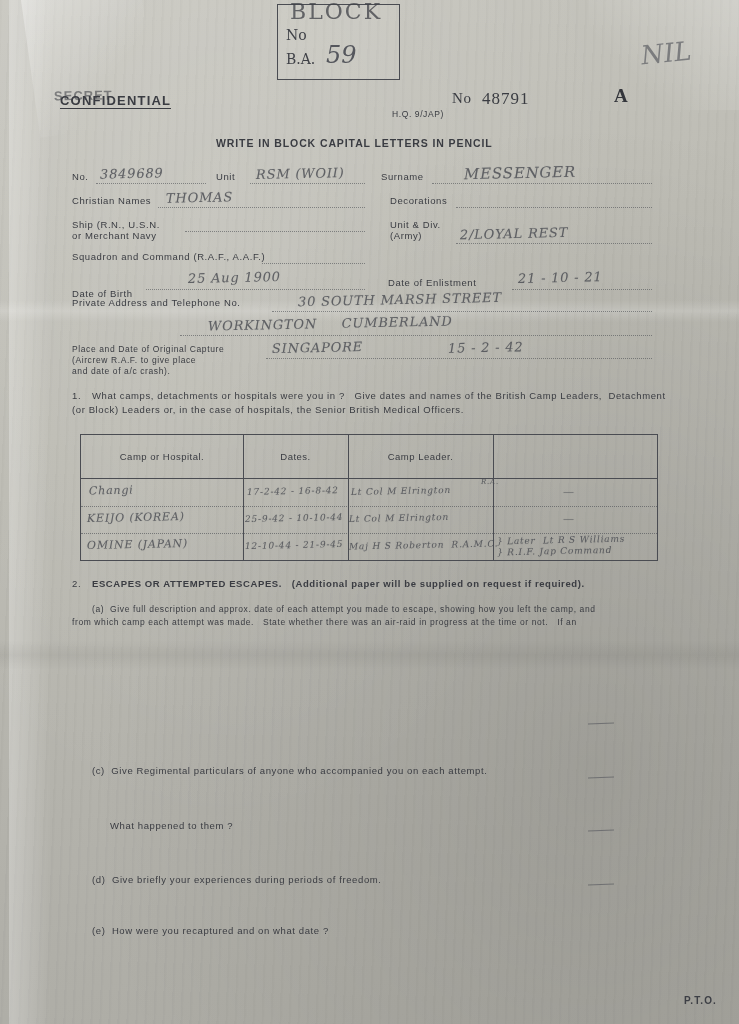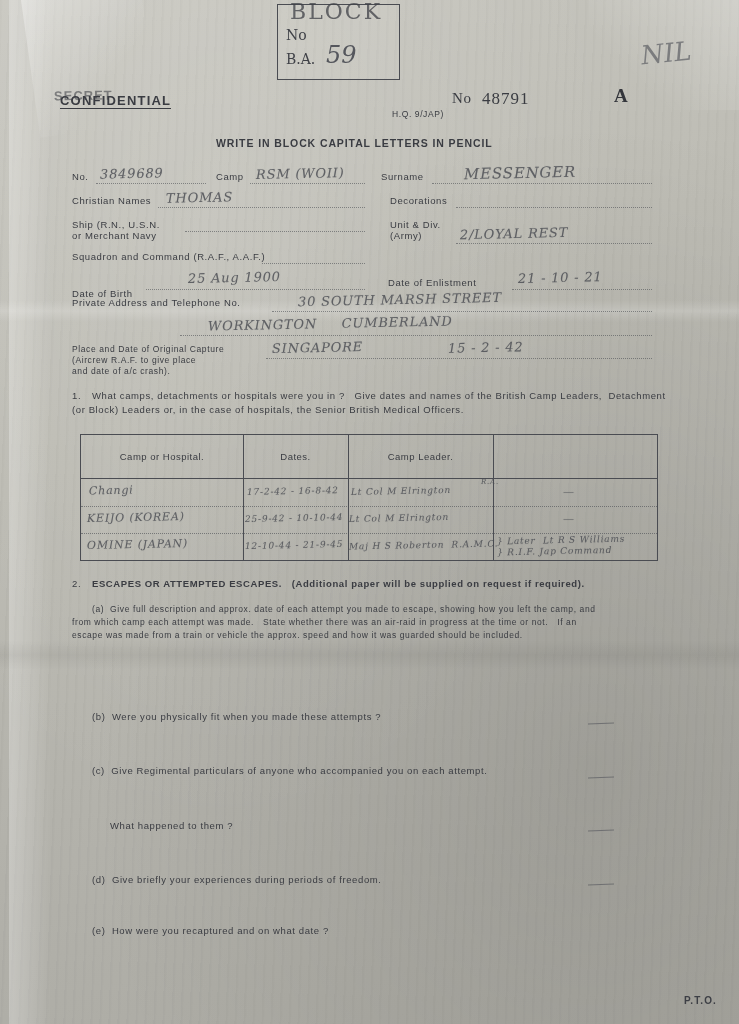--- a/index.html
+++ b/index.html
@@ -196,21 +196,21 @@
   <div class="print" style="left:452px; top:90px; font-size:15px; font-family:'Liberation Serif',serif;">No</div>
   <div class="print" style="left:482px; top:89px; font-size:17px; font-family:'Liberation Serif',serif; letter-spacing:1px;">48791</div>
   <div id="letter-a">A</div>
 
   <div class="print bold" style="left:216px; top:137px; font-size:10.5px; letter-spacing:.9px;">WRITE IN BLOCK CAPITAL LETTERS IN PENCIL</div>
 
   <div class="print sm" style="left:72px; top:171px;">No.</div>
   <div class="rule" style="left:96px; top:183px; width:110px;"></div>
   <div class="hand mid rot-1" style="left:100px; top:166px;">3849689</div>
 
-  <div class="print sm" style="left:216px; top:171px;">Camp</div>
+  <div class="print sm" style="left:216px; top:171px;">Unit</div>
   <div class="rule" style="left:250px; top:183px; width:115px;"></div>
   <div class="hand mid rot-1" style="left:256px; top:166px;">RSM (WOII)</div>
 
   <div class="print sm" style="left:381px; top:171px;">Surname</div>
   <div class="rule" style="left:432px; top:183px; width:220px;"></div>
   <div class="hand big rot-1" style="left:464px; top:164px;">MESSENGER</div>
 
   <div class="print sm" style="left:72px; top:195px;">Christian Names</div>
   <div class="rule" style="left:158px; top:207px; width:207px;"></div>
   <div class="hand mid rot-1" style="left:166px; top:190px;">THOMAS</div>
@@ -286,23 +286,21 @@
     <div class="hand tiny rot-1" style="left:268px; top:105px;">Maj H S Roberton  R.A.M.C.</div>
     <div class="hand tiny rot-1" style="left:416px; top:100px; line-height:11px;">} Later  Lt R S Williams
 } R.I.F. Jap Command</div>
   </div>
 
   <div class="print sm" style="left:72px; top:578px;">2.</div>
   <div class="print sm bold" style="left:92px; top:578px;">ESCAPES OR ATTEMPTED ESCAPES.   (Additional paper will be supplied on request if required).</div>
 
   <div class="print xs" style="left:92px; top:604px;">(a)  Give full description and approx. date of each attempt you made to escape, showing how you left the camp, and</div>
   <div class="print xs" style="left:72px; top:617px;">from which camp each attempt was made.   State whether there was an air-raid in progress at the time or not.   If an</div>
-  <div class="print xs" style="left:72px; top:630px;">escape was made from a train or vehicle the approx. speed and how it was guarded should be included.</div>
-
-  <div class="print sm" style="left:92px; top:711px;">(b)  Were you physically fit when you made these attempts ?</div>
+
   <div class="dash-mark" style="left:588px; top:723px;"></div>
 
   <div class="print sm" style="left:92px; top:765px;">(c)  Give Regimental particulars of anyone who accompanied you on each attempt.</div>
   <div class="dash-mark" style="left:588px; top:777px;"></div>
 
   <div class="print sm" style="left:110px; top:820px;">What happened to them ?</div>
   <div class="dash-mark" style="left:588px; top:830px;"></div>
 
   <div class="print sm" style="left:92px; top:874px;">(d)  Give briefly your experiences during periods of freedom.</div>
   <div class="dash-mark" style="left:588px; top:884px;"></div>

